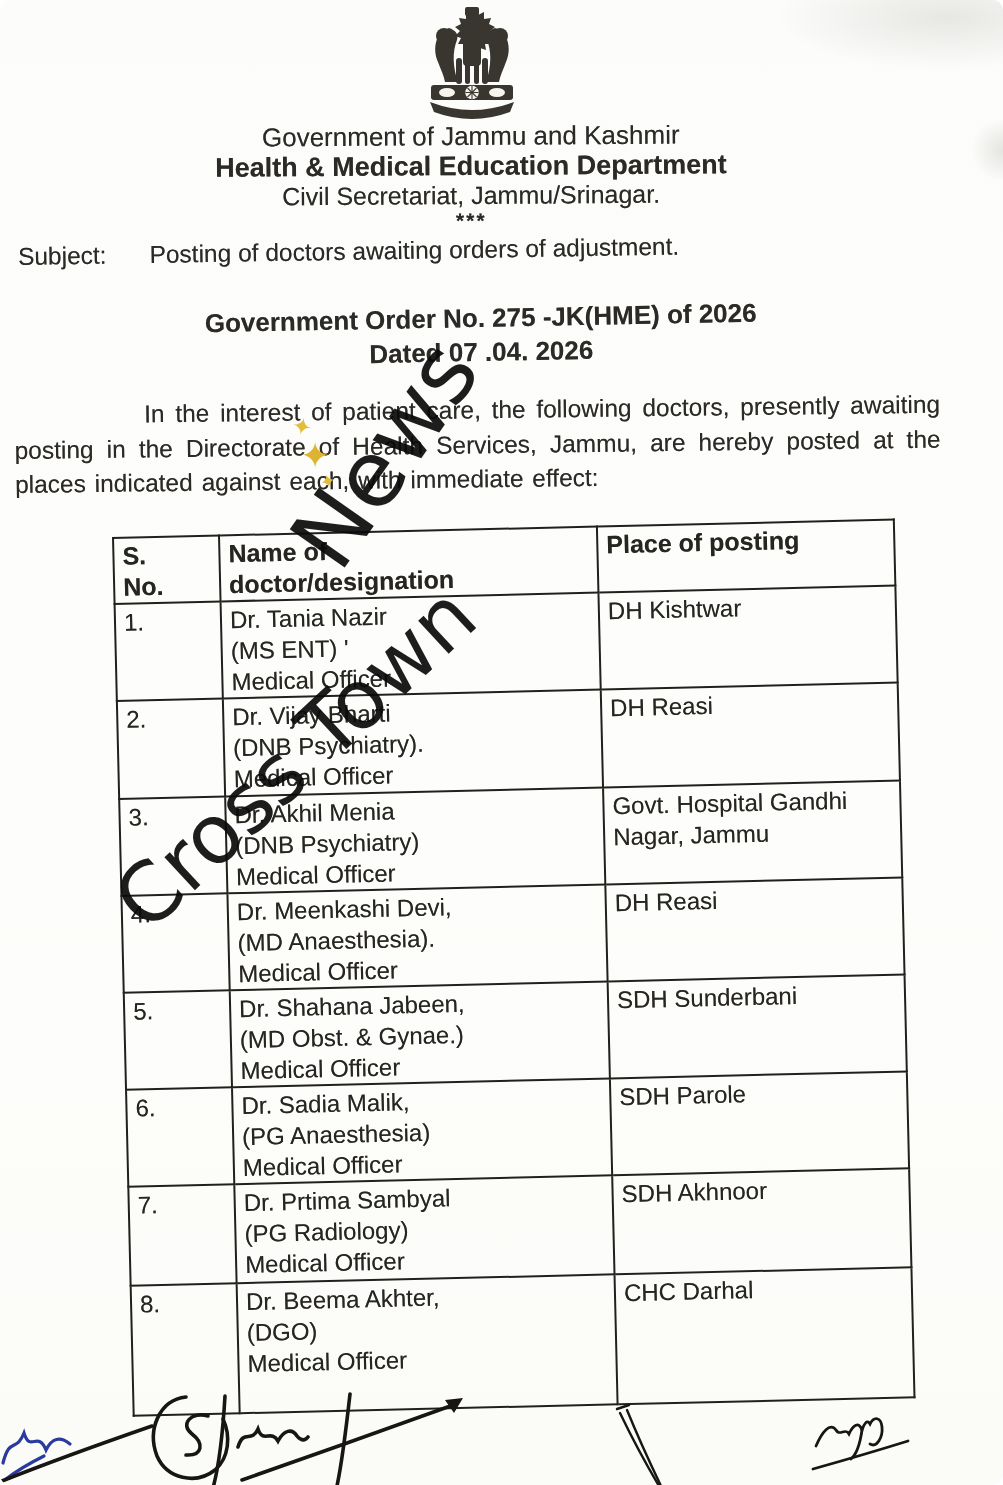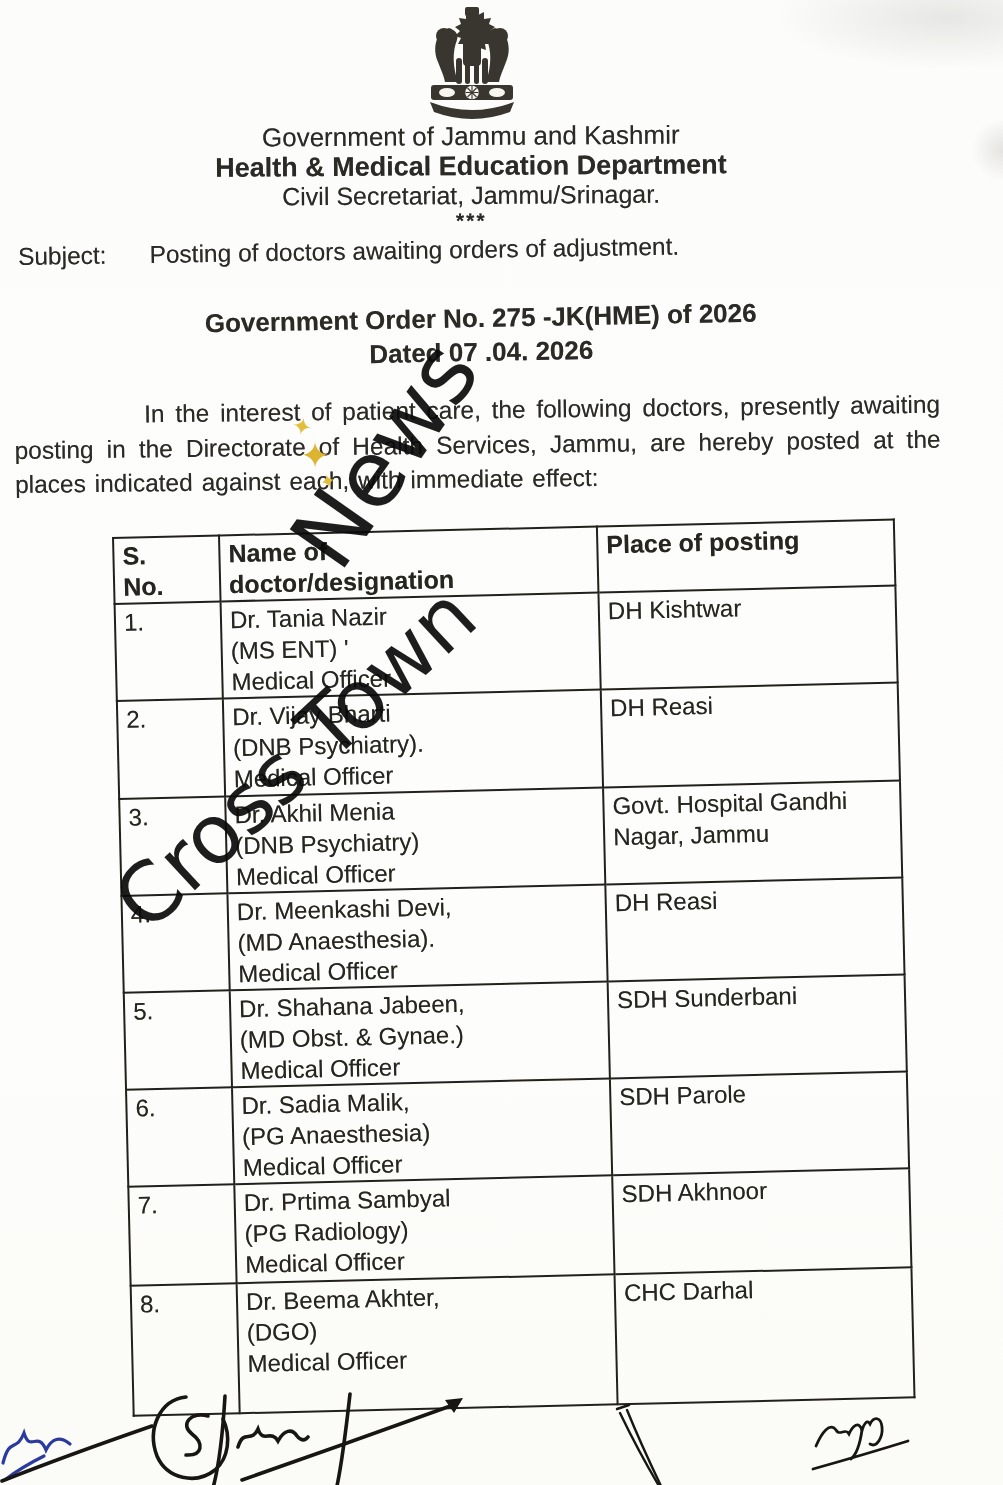--- a/index.html
+++ b/index.html
@@ -1,20 +1,20 @@
 <!DOCTYPE html>
 <html><head>
 <meta charset="utf-8">
 <style>
   html,body{margin:0;padding:0;}
   body{width:1003px;height:1485px;overflow:hidden;background:#ffffff;}
   .page{
     position:relative;width:1003px;height:1485px;overflow:hidden;
     background:linear-gradient(180deg,#fcfcfa 0%,#fdfdfb 60%,#fbfbf8 100%);
-    font-family:"Liberation Sans",sans-serif;color:#2c2a26;
+    font-family:"Liberation Sans",sans-serif;color:#2c2a26;border-radius:10px;
   }
   
   .smudge-tr{position:absolute;right:0;top:0;width:230px;height:70px;
     background:radial-gradient(ellipse at 75% 25%,rgba(120,118,112,0.16),transparent 70%);}
   .smudge-r{position:absolute;right:0;top:120px;width:30px;height:60px;
     background:radial-gradient(ellipse at 100% 50%,rgba(120,118,112,0.18),transparent 75%);}
   .scan-text{text-shadow:0 0 0.6px rgba(44,42,38,0.55);}
 
   
   .emblem{position:absolute;left:422px;top:6px;width:100px;height:118px;}

